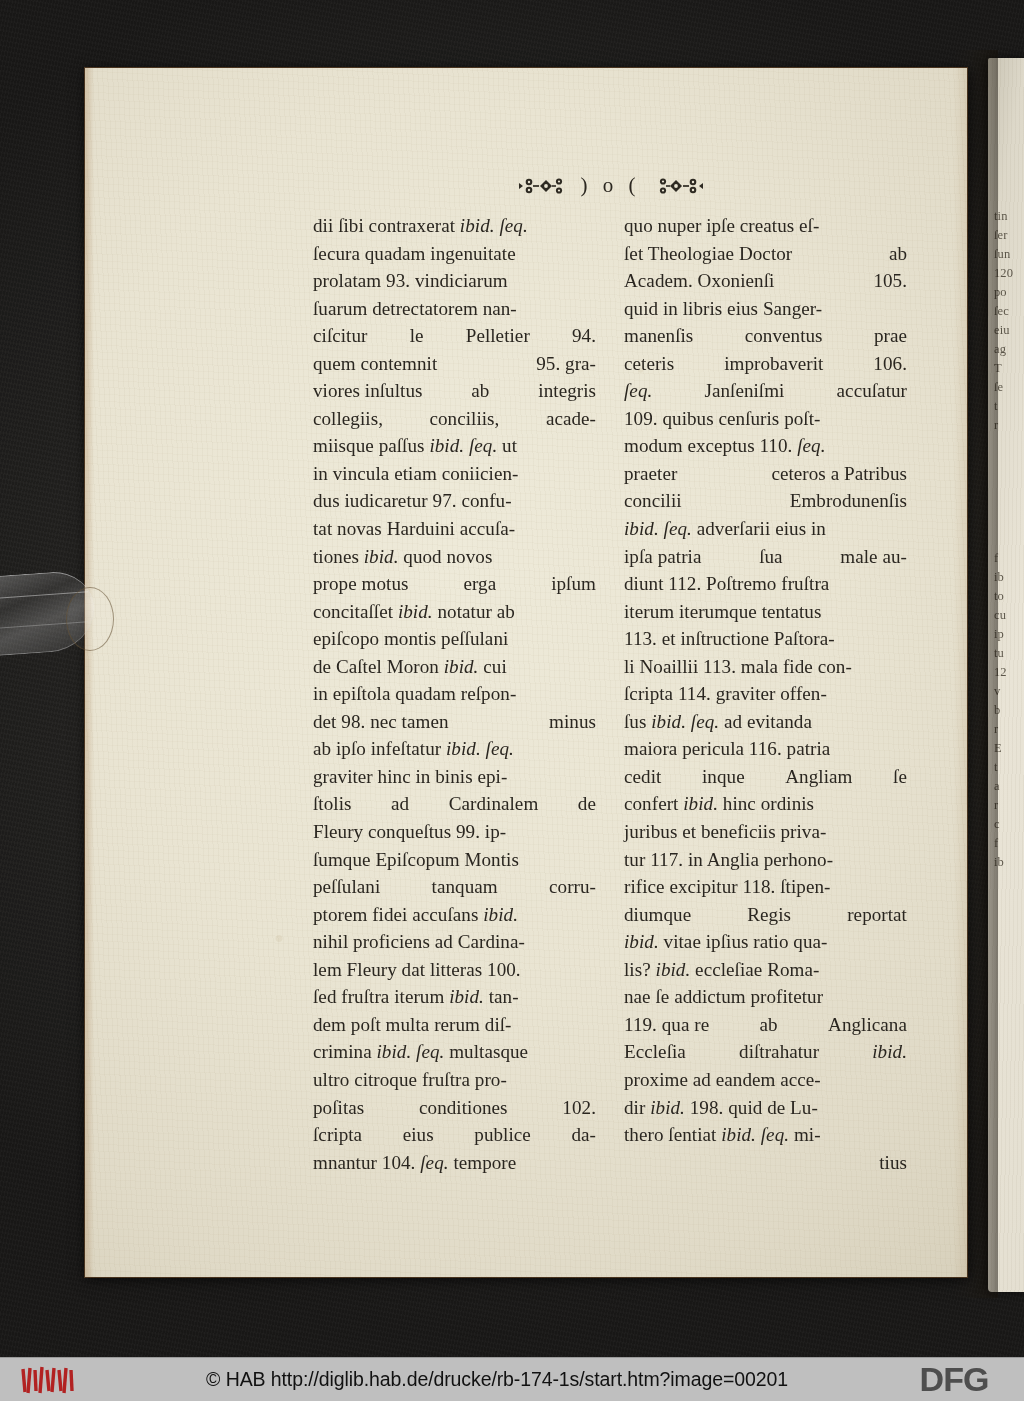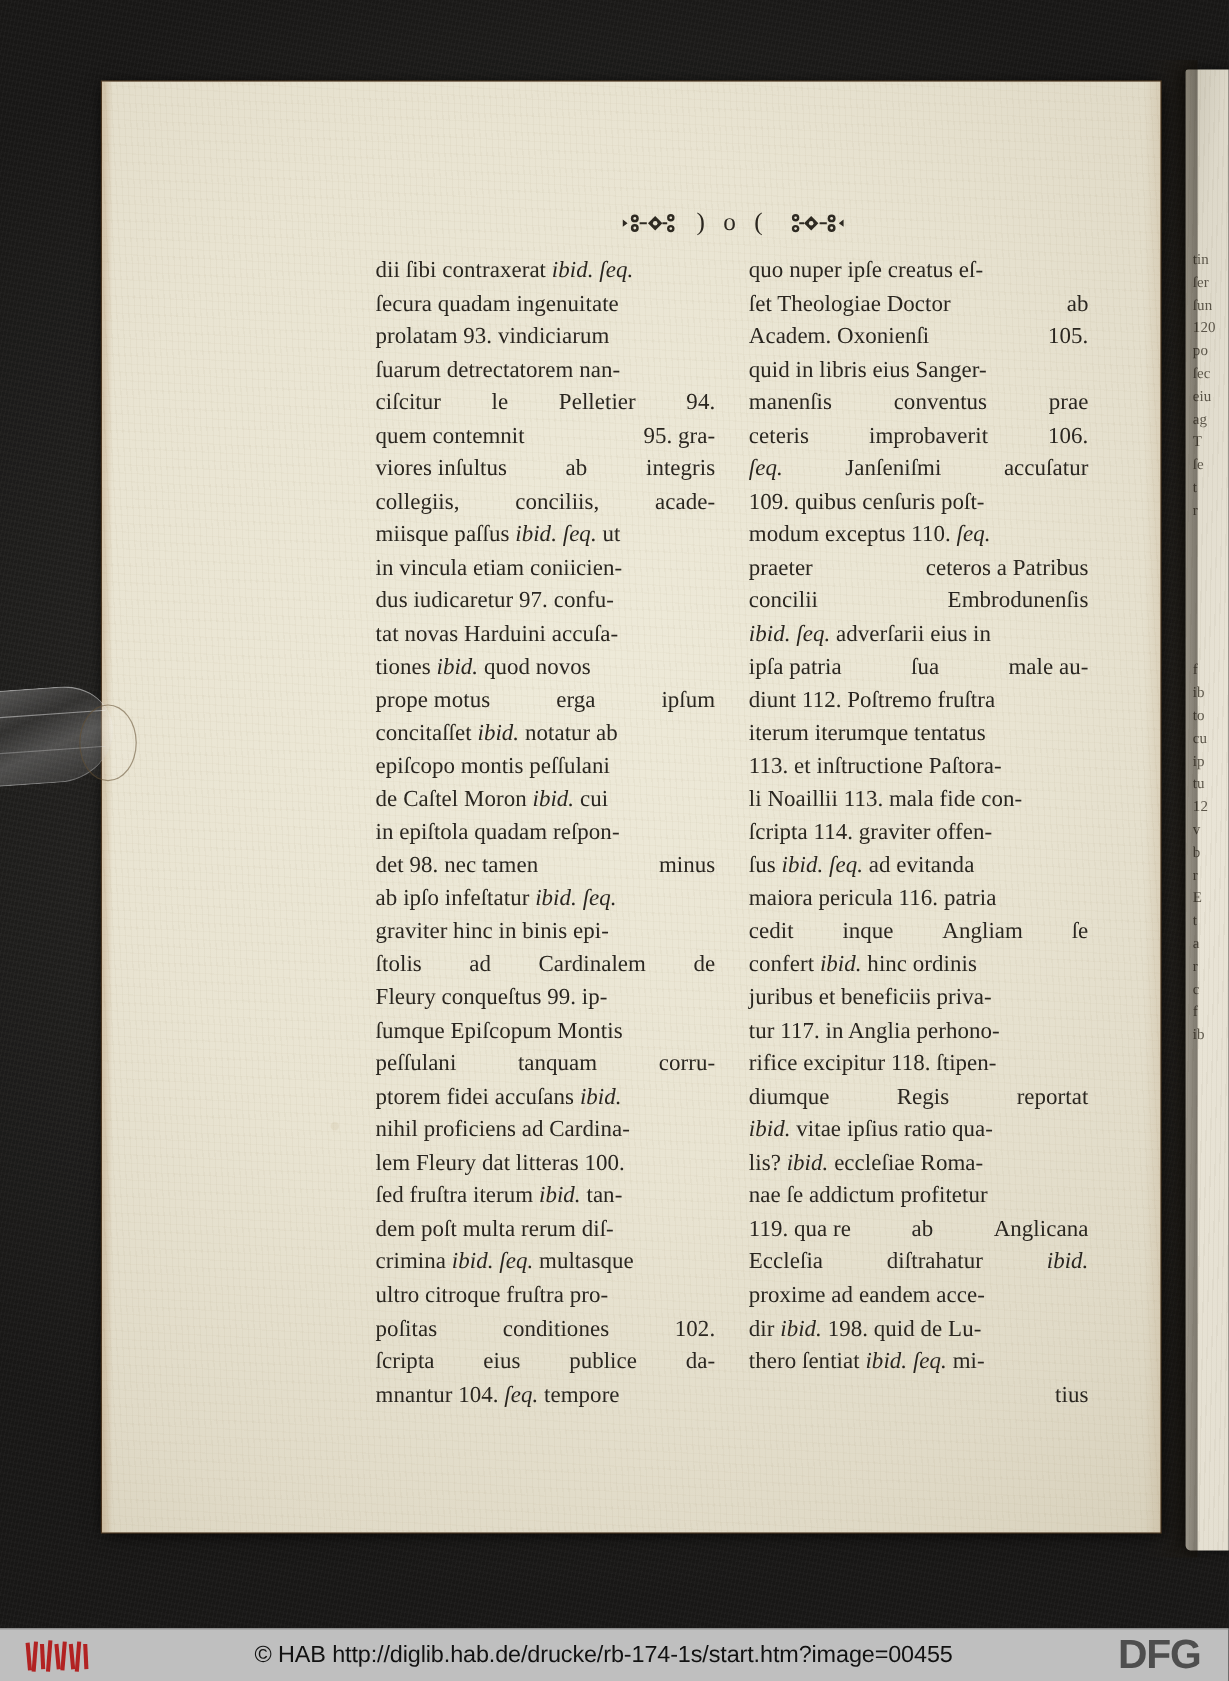--- a/index.html
+++ b/index.html
@@ -246,21 +246,21 @@
     height: 43px;
     flex: 0 0 auto;
     display: flex;
     align-items: center;
     justify-content: center;
     font-family: "Liberation Sans", sans-serif;
     font-weight: bold;
     font-size: 34px;
     color: #4e4e4e;
     letter-spacing: -1px;
-    padding-right: 2px;
+    padding-right: 14px;
   }
 </style>
 </head>
 <body>
 
 <div id="scan">
 
   <div class="backdrop"></div>
 
   <div class="next-leaf">
@@ -523,17 +523,17 @@
             <path d="M17 5 L18 26"></path>
           <path d="M24 2 L22 28"></path>
             <path d="M29 5 L31 26"></path>
             <path d="M36 3 L34 27"></path>
           <path d="M41 5 L43 26"></path>
             <path d="M48 3 L46 28"></path>
             <path d="M53 5 L54 26"></path>
         </g>
       </svg>
     </div>
-    <div class="footer-text">© HAB http://diglib.hab.de/drucke/rb-174-1s/start.htm?image=00455</div>
+    <div class="footer-text">© HAB http://diglib.hab.de/drucke/rb-174-1s/start.htm?image=00201</div>
     <div class="dfg-logo">DFG</div>
   </div>
 
 </div>
 
 </body></html>

